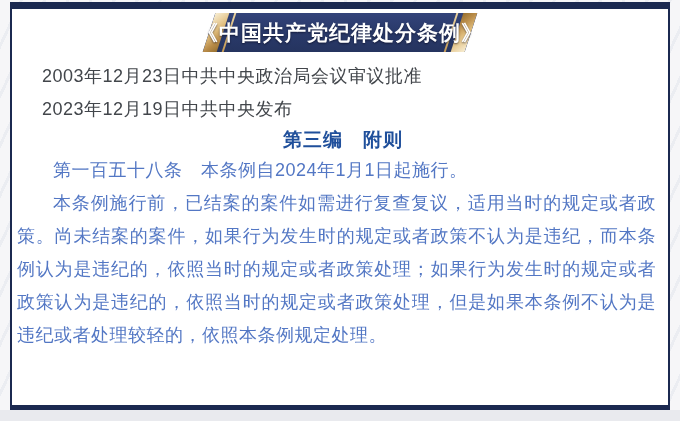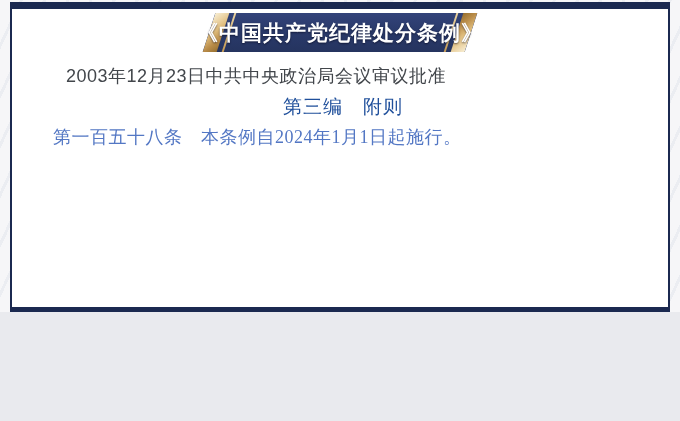--- a/index.html
+++ b/index.html
@@ -2,21 +2,21 @@
 <html><head>
 <meta charset="utf-8">
 <style>
   html,body{margin:0;padding:0;}
   body{
     font-family:"Liberation Sans","DejaVu Sans",sans-serif;
     background:#e9eaee;
   }
   #screen{
     position:relative;
-    width:680px;height:312px;
+    width:680px;height:410px;
     overflow:hidden;
     background:
       repeating-linear-gradient(115deg,
         rgba(255,255,255,0.0) 0 18px,
         rgba(222,226,234,0.45) 18px 21px),
       #f6f6f8;
   }
   
   .frame{
     position:absolute;
@@ -59,44 +59,43 @@
     display:flex;align-items:center;justify-content:center;
     color:#ffffff;
     font-size:21px;font-weight:bold;
     letter-spacing:1px;
     text-shadow:0 1px 2px rgba(0,0,20,0.55);
     white-space:nowrap;
   }
   
   .dates{
     margin-top:8px;
-    padding-left:54px;
+    padding-left:30px;
     color:#42464b;
     font-size:18px;
     line-height:33px;
     letter-spacing:0.5px;
   }
   
   .section-heading{
     text-align:center;
     color:#1f4f9b;
     font-size:19px;
-    font-weight:normal;
+    font-weight:bold;
     line-height:28px;
     letter-spacing:1px;
     margin-left:6px;
   }
   
   .body-text{
     padding:0 12px 0 5px;
     color:#5377c4;
     font-size:18px;
     line-height:33px;
     letter-spacing:0.5px;
-    font-family:Liberation Serif, serif;
   }
   .body-text p{
     margin:0;
     text-indent:2em;
     text-align:justify;
   }
 </style>
 </head>
 <body>
 
@@ -108,22 +107,24 @@
         <div class="gold-cap left"></div>
         <div class="gold-cap right"></div>
         <div class="gold-line left"></div>
         <div class="gold-line right"></div>
       </div>
       <div class="ribbon-title">《中国共产党纪律处分条例》</div>
     </div>
 
     <div class="dates">
       <div>2003年12月23日中共中央政治局会议审议批准</div>
+      <div>2023年12月19日中共中央发布</div>
     </div>
 
     <div class="section-heading">第三编　附则</div>
 
     <div class="body-text">
       <p>第一百五十八条　本条例自2024年1月1日起施行。</p>
+      <p>本条例施行前，已结案的案件如需进行复查复议，适用当时的规定或者政策。尚未结案的案件，如果行为发生时的规定或者政策不认为是违纪，而本条例认为是违纪的，依照当时的规定或者政策处理；如果行为发生时的规定或者政策认为是违纪的，依照当时的规定或者政策处理，但是如果本条例不认为是违纪或者处理较轻的，依照本条例规定处理。</p>
     </div>
 
   </div>
 </div>
 
 </body></html>

